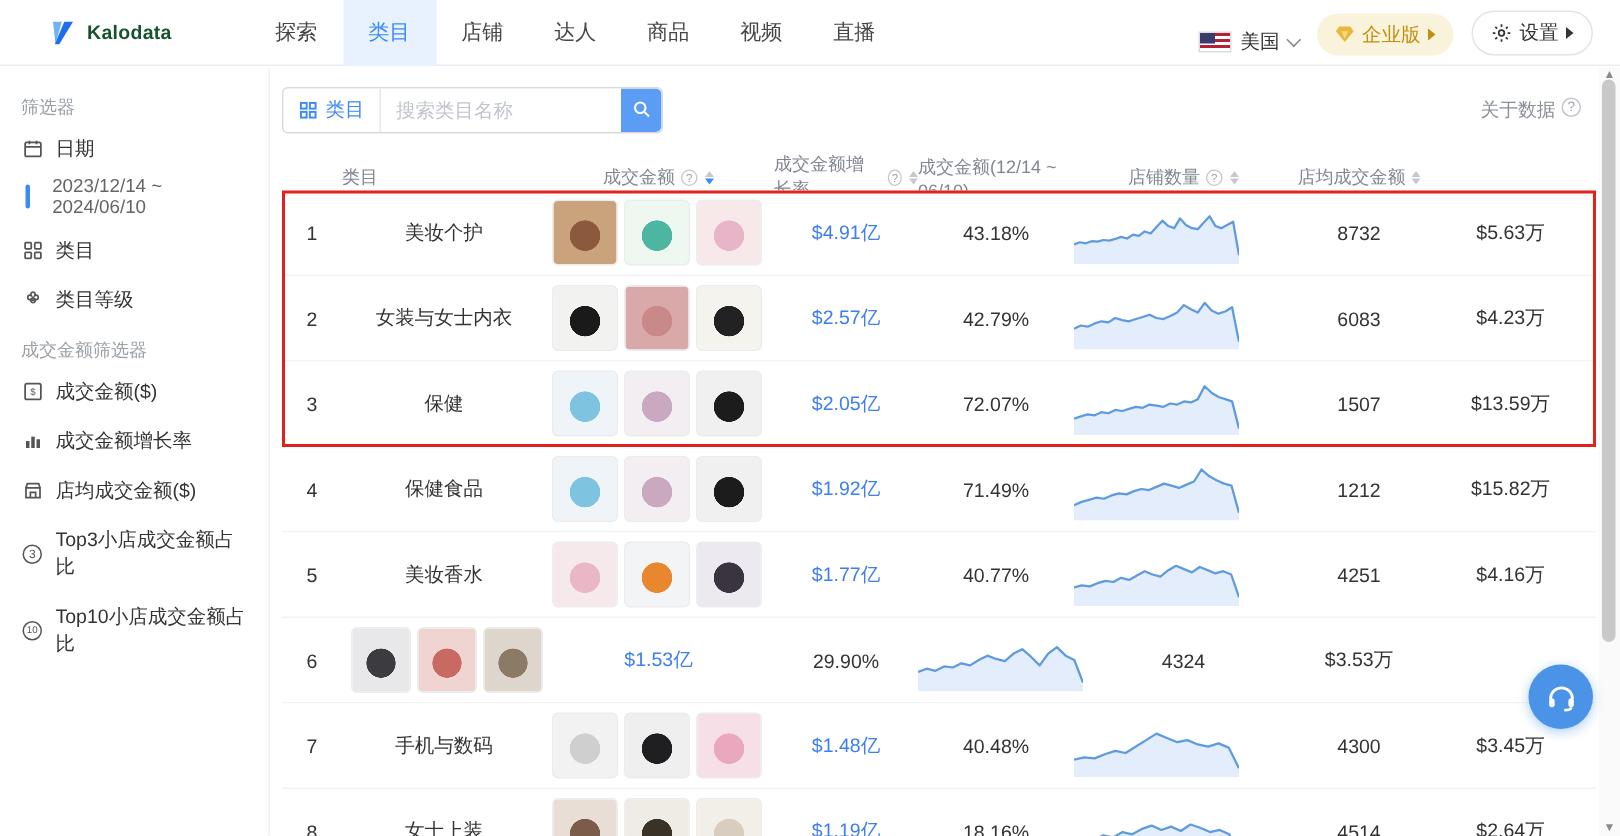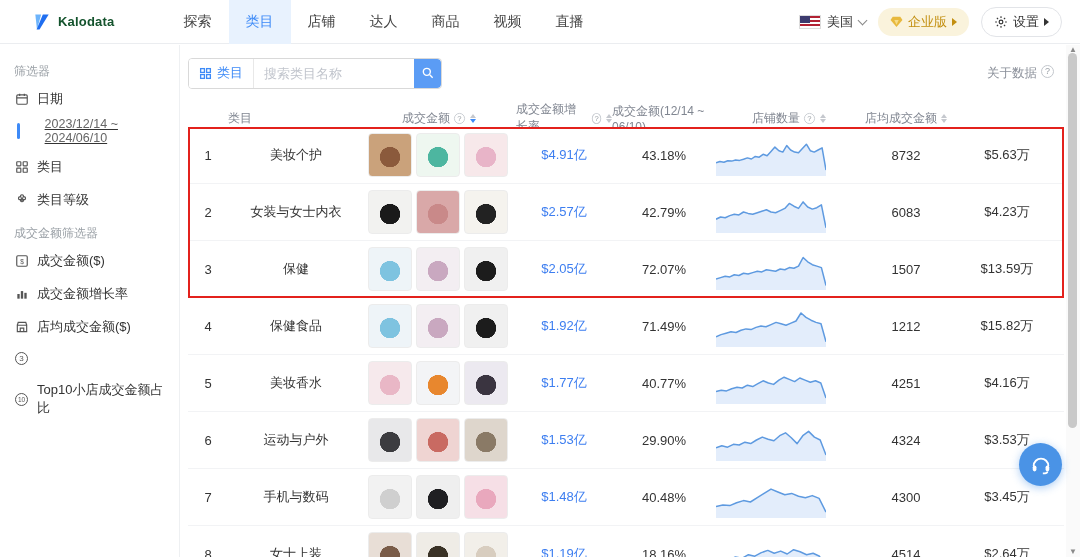--- a/index.html
+++ b/index.html
@@ -7,42 +7,42 @@
     font-family:"Liberation Sans","DejaVu Sans",sans-serif; color:#333; }
 
   
   .nav { position:absolute; top:0; left:0; width:1080px; height:44px; background:#fff;
     border-bottom:1px solid #ebedf0; display:flex; align-items:center; z-index:10; }
   .logo { display:flex; align-items:center; gap:6px; margin-left:32px; cursor:pointer; }
   .logo-text { font-size:13px; font-weight:bold; color:#14532d; letter-spacing:.2px; }
   .nav-menu { display:flex; align-items:stretch; height:44px; margin-left:52px; }
   .nav-item { display:flex; align-items:center; padding:0 17px; font-size:14px; color:#454545; cursor:pointer; }
   .nav-item.active { background:#e8f2fe; color:#3d8af7; }
-  .nav-right { margin-left:auto; display:flex; align-items:center; gap:12px; margin-right:18px; }
+  .nav-right { margin-left:auto; display:flex; align-items:flex-end; gap:12px; margin-right:18px; }
   .region { display:flex; align-items:center; gap:6px; font-size:13px; cursor:pointer; }
   .flag { width:22px; height:14px; position:relative; overflow:hidden; border:1px solid #ddd;
     background:repeating-linear-gradient(#b22234 0 2px,#fff 2px 4px); }
   .flag:before { content:""; position:absolute; left:0; top:0; width:10px; height:7px; background:#3c3b6e; }
   .chev { width:7px; height:7px; border-right:1.5px solid #888; border-bottom:1.5px solid #888;
     transform:rotate(45deg); margin-top:-3px; }
   .plan-badge { display:flex; align-items:center; gap:5px; background:#faf3dc; color:#c38f10;
     font-size:13px; padding:5px 12px; border-radius:15px; cursor:pointer; }
   .tri-r { width:0; height:0; border-left:5px solid #c38f10; border-top:4px solid transparent; border-bottom:4px solid transparent; }
   .settings-pill { display:flex; align-items:center; gap:5px; border:1px solid #e2e4e8; border-radius:16px;
     padding:5px 12px; font-size:13px; color:#333; cursor:pointer; background:#fff; }
   .tri-r.dark { border-left-color:#333; }
 
   
   .sidebar { position:absolute; top:45px; left:0; width:180px; height:512px; background:#fff;
     border-right:1px solid #eef0f2; }
   .sb-inner { padding:12px 14px 0 14px; }
   .sb-label { font-size:12px; color:#9aa0a6; margin:6px 0 10px; }
   .sb-item { display:flex; align-items:center; gap:8px; font-size:13px; color:#333; margin-bottom:15px; cursor:pointer; }
   .sb-icon { width:15px; height:15px; flex:none; display:flex; align-items:center; justify-content:center; color:#555; }
-  .date-range { display:flex; align-items:center; gap:25px; margin:-6px 0 13px 3px;text-decoration:underline; }
+  .date-range { display:flex; align-items:center; gap:15px; margin:-6px 0 13px 3px; }
   .date-bar { width:3px; height:16px; background:#3d8af7; border-radius:2px; }
   .date-text { font-size:12.5px; color:#666; }
   .circle-num { width:13px; height:13px; border:1px solid #555; border-radius:50%; font-size:8px;
     display:flex; align-items:center; justify-content:center; color:#555; }
   .sb-footer { position:absolute; bottom:0; left:0; width:179px; border-top:1px solid #f0f1f3;
     display:flex; gap:10px; padding:10px 10px 12px; background:#fff; }
   .sb-btn { flex:1; height:30px; border:none; border-radius:4px; background:#f2f3f5; color:#9aa0a6;
     font-size:13px; cursor:pointer; font-family:inherit; }
 
   
@@ -209,20 +209,21 @@
               <path d="M4 9h16v11H4z"></path>
               <path d="M9 20v-6h6v6"></path>
             </svg>
           </span>
           <span>店均成交金额($)</span>
         </div>
         <div class="sb-item">
           <span class="sb-icon">
             <span class="circle-num">3</span>
           </span>
+          <span>Top3小店成交金额占比</span>
         </div>
         <div class="sb-item">
           <span class="sb-icon">
             <span class="circle-num" style="font-size:6.5px">10</span>
           </span>
           <span>Top10小店成交金额占比</span>
         </div>
       </div>
   </div>
 </div>
@@ -408,21 +409,20 @@
               <polygon points="0.0,29.6 5.2,28.2 10.5,28.9 15.7,26.8 21.0,25.3 26.2,26.0 31.4,23.2 36.7,24.6 41.9,21.7 47.1,18.8 52.4,21.0 57.6,22.4 62.9,18.1 68.1,15.2 73.3,17.4 78.6,19.6 83.8,16.0 89.0,18.1 94.3,20.3 99.5,18.8 104.8,21.0 110.0,36.1 110,42 0,42" fill="rgba(98,155,232,0.18)"></polygon>
               <polyline points="0.0,29.6 5.2,28.2 10.5,28.9 15.7,26.8 21.0,25.3 26.2,26.0 31.4,23.2 36.7,24.6 41.9,21.7 47.1,18.8 52.4,21.0 57.6,22.4 62.9,18.1 68.1,15.2 73.3,17.4 78.6,19.6 83.8,16.0 89.0,18.1 94.3,20.3 99.5,18.8 104.8,21.0 110.0,36.1" fill="none" stroke="#5e9ae0" stroke-width="1.5" stroke-linejoin="round"></polyline>
             </svg>
           </div>
     <div class="c shops">4251</div>
     <div class="c avg">$4.16万</div>
   </div>
 
   <div class="trow">
     <div class="c rank">6</div>
-    <div class="c left cat">运动与户外</div>
     <div class="c left">
             <div class="thumbs">
               <div class="thumb" style="background: radial-gradient(circle at 50% 55%, rgb(60, 60, 64) 0px, rgb(60, 60, 64) 32%, rgb(232, 232, 234) 33%);"></div>
               <div class="thumb" style="background: radial-gradient(circle at 50% 55%, rgb(201, 106, 98) 0px, rgb(201, 106, 98) 32%, rgb(239, 212, 210) 33%);"></div>
               <div class="thumb" style="background: radial-gradient(circle at 50% 55%, rgb(138, 122, 102) 0px, rgb(138, 122, 102) 32%, rgb(222, 214, 204) 33%);"></div>
             </div>
           </div>
     <div class="c gmv">$1.53亿</div>
     <div class="c growth">29.90%</div>
     <div class="c trend">

